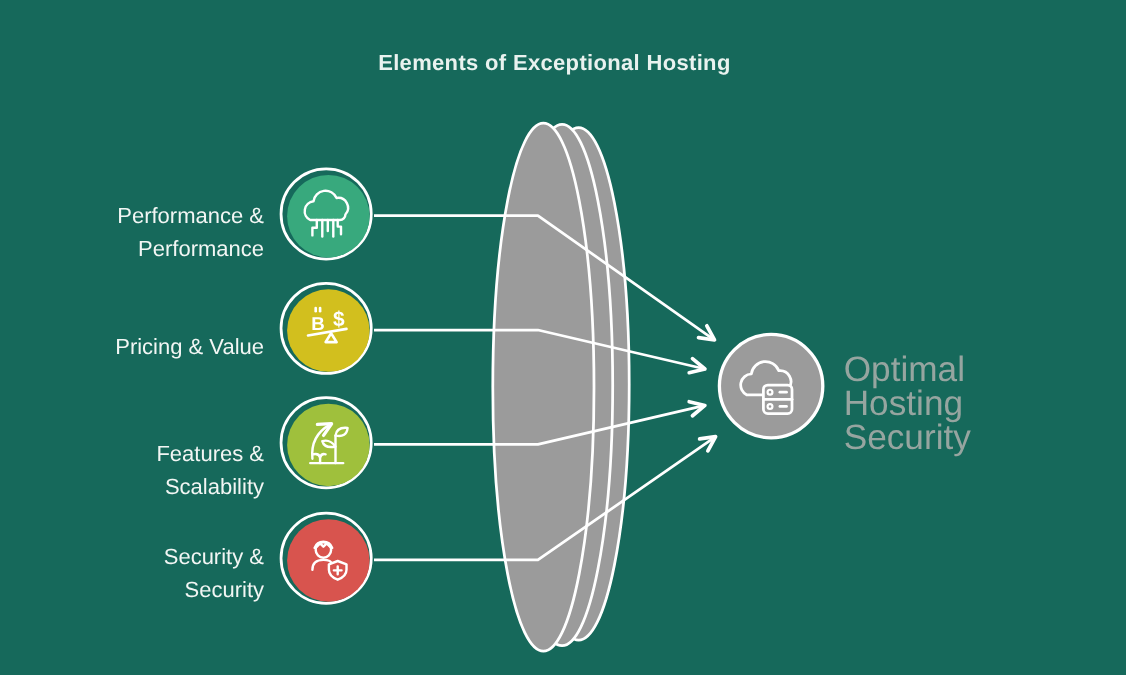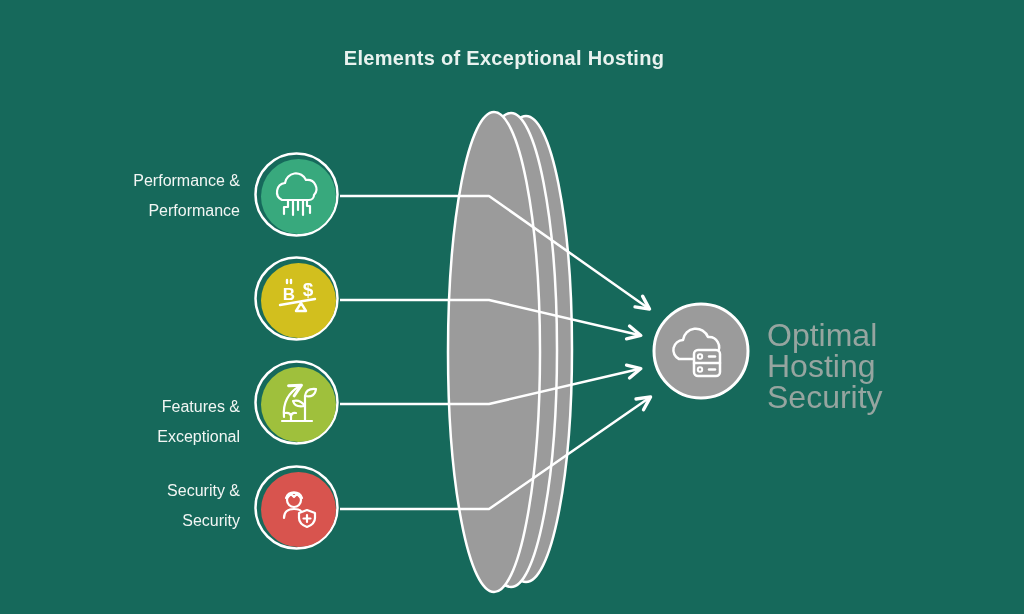--- a/index.html
+++ b/index.html
@@ -14,27 +14,28 @@
     position:absolute;left:0;top:25px;width:1008px;
     text-align:center;
     font-size:20px;font-weight:600;letter-spacing:.3px;
     color:#E9F2EF;
     margin-top:22px;
   }
   .diagram-svg{position:absolute;left:0;top:0;}
   .item-label{
     position:absolute;left:36px;width:204px;
     text-align:right;
-    font-size:16px;line-height:30px;font-weight:400;
+    font-size:20px;line-height:30px;font-weight:400;
     color:#F2F6F4;
+    margin-top:16px;
   }
   .item-label span{display:block;}
   .label-1{top:166px;}
   .label-2{top:285px;}
-  .label-3{top:392px;}
+  .label-3{top:382px;}
   .label-4{top:476px;}
   .result-label{
     position:absolute;left:767px;top:320px;width:220px;
     font-size:32px;line-height:31px;font-weight:400;
     color:#96A5A0;
   }
   .result-label span{display:block;}
   .glyph-text{font-family:"Liberation Sans",sans-serif;font-weight:700;fill:#ffffff;}
 </style>
 </head>
@@ -127,23 +128,27 @@
         <circle cx="-1" cy="18.5" r="2.2" stroke-width="2"></circle>
         <path d="M8,18.5 L14,18.5"></path>
       </g>
     </g>
   </svg>
 
   <div class="item-label label-1">
     <span>Performance &amp;</span>
     <span>Performance</span>
   </div>
+  <div class="item-label label-2">
+    <span>Pricing &amp; Value</span>
+    <span></span>
+  </div>
   <div class="item-label label-3">
     <span>Features &amp;</span>
-    <span>Exceptional</span>
+    <span>Scalability</span>
   </div>
   <div class="item-label label-4">
     <span>Security &amp;</span>
     <span>Security</span>
   </div>
 
   <div class="result-label">
     <span>Optimal Hosting</span>
     <span>Security</span>
   </div>

